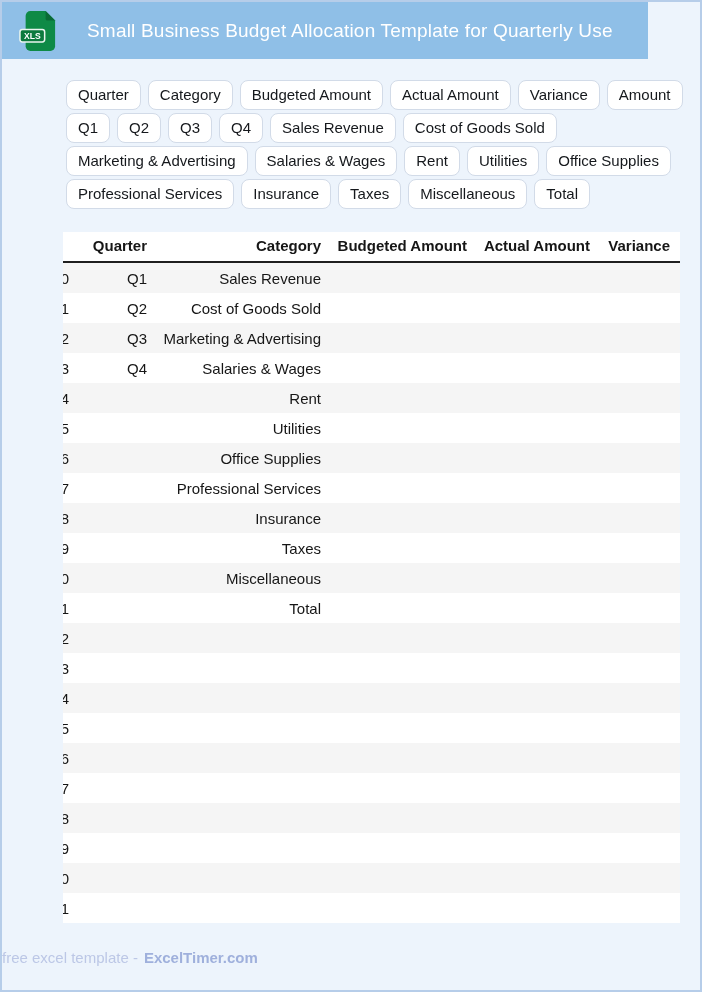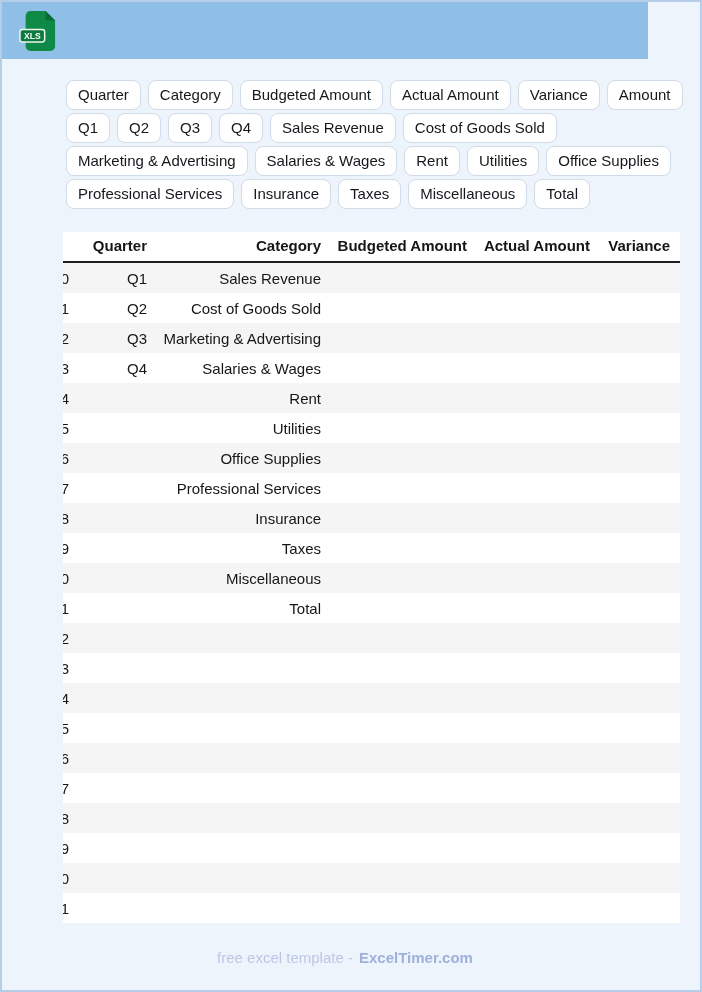--- a/index.html
+++ b/index.html
@@ -51,39 +51,40 @@
   table.sheet tbody tr:nth-child(even){background:#ffffff;}
   .col-0{width:44px;}
   table.sheet .col-0{padding-right:2px;}
   .col-1{width:76px;}
   .col-2{width:164px;}
   .col-3{width:136px;}
   .col-4{width:113px;}
   .col-5{width:70px;}
   
   .footer{
-    margin-top:26px;text-align:center;padding-right:12px;
+    margin-top:26px;text-align:left;padding-right:12px;
     font-size:15px;color:#bcc7e6;
   }
   .footer .brand{color:#9fb0dc;font-weight:700;margin-left:6px;cursor:pointer;}
 </style>
 </head>
 <body>
 
 <div class="page">
 
   <div class="titlebar">
     <span class="file-icon">
       <svg width="38" height="42" viewBox="0 0 40 44" aria-hidden="true">
         <path d="M12 1 h16 l10 10 v27 a5 5 0 0 1 -5 5 H12 a5 5 0 0 1 -5 -5 V6 a5 5 0 0 1 5 -5 z" fill="#0e8a46"></path>
         <path d="M28 1 l10 10 h-8 a2 2 0 0 1 -2 -2 z" fill="#0a6b36"></path>
         <rect x="1" y="20.5" width="26" height="13" rx="2.5" fill="#0c7a3e" stroke="#eaf5ef" stroke-width="1.6"></rect>
         <text x="14" y="30.5" font-size="9" font-weight="bold" fill="#ffffff" text-anchor="middle" font-family="Liberation Sans, sans-serif">XLS</text>
       </svg>
     </span>
+    <span class="app-title">Small Business Budget Allocation Template for Quarterly Use</span>
   </div>
 
   <div class="chips">
       <button class="chip">Quarter</button>
       <button class="chip">Category</button>
       <button class="chip">Budgeted Amount</button>
       <button class="chip">Actual Amount</button>
       <button class="chip">Variance</button>
       <button class="chip">Amount</button>
       <button class="chip">Q1</button>

